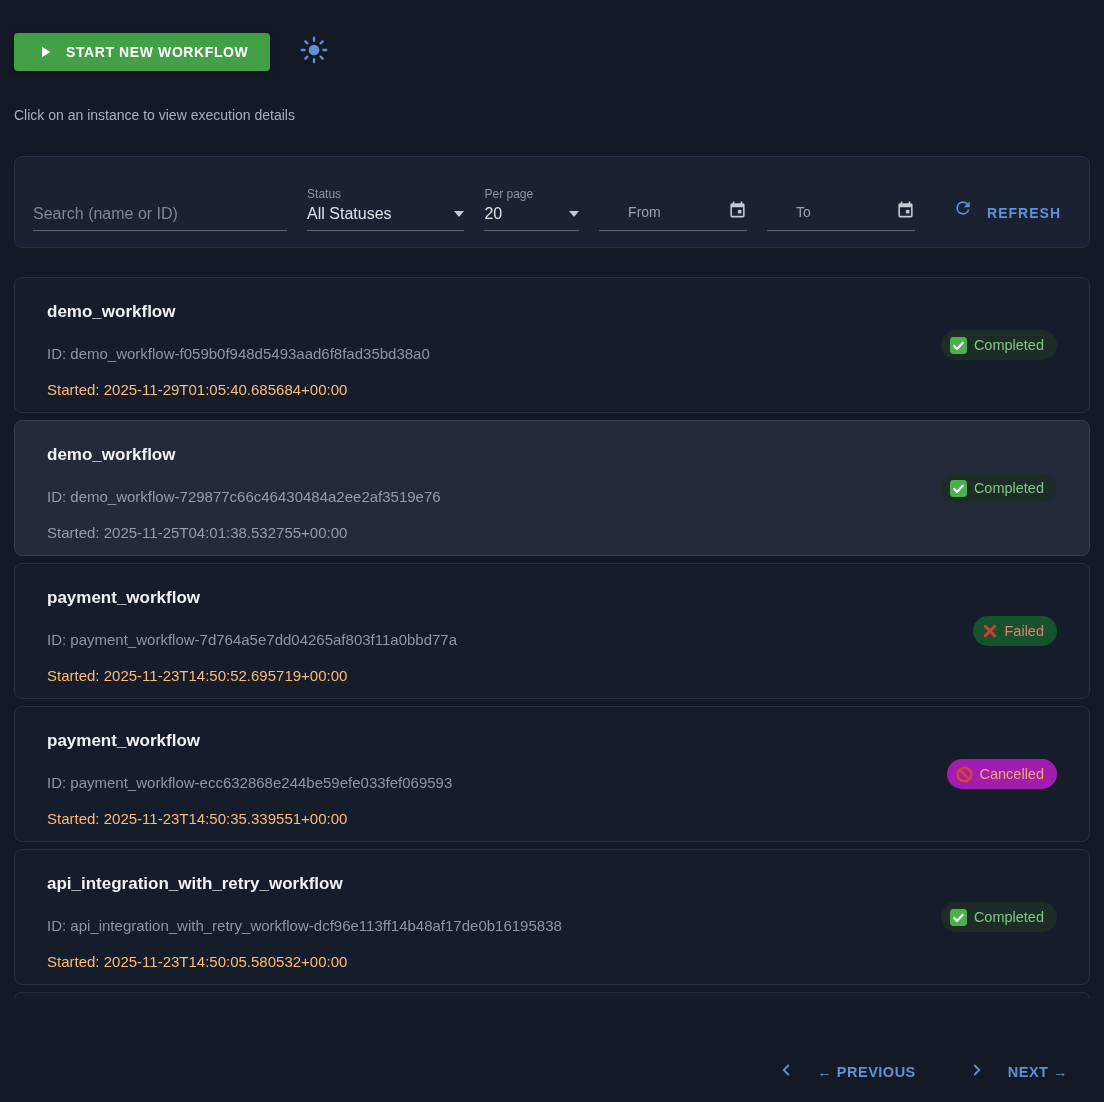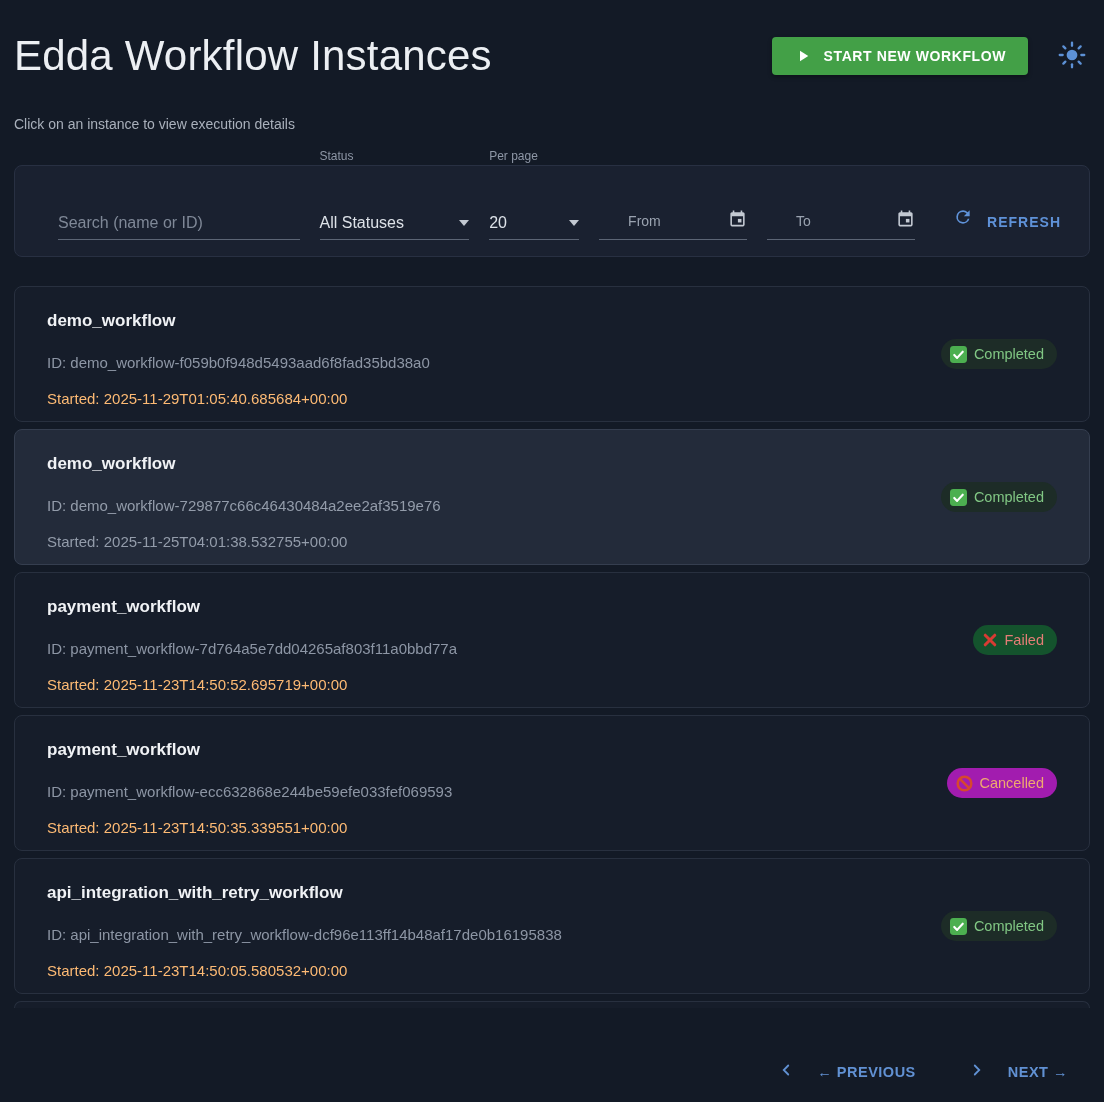--- a/index.html
+++ b/index.html
@@ -26,24 +26,24 @@
   .theme-toggle { background:none; border:none; cursor:pointer; padding:4px; }
   .subtitle { margin-top:36px; font-size:14px; color:#a9b0bb; }
 
   
   .filter-panel {
     margin-top:33px; height:92px;
     background:#1a2130; border:1px solid #283042; border-radius:8px;
     display:flex; align-items:flex-end; gap:20px;
     padding:16px 18px 16px 18px;
   }
-  .field { display:flex; flex-direction:column; justify-content:flex-end;gap:47px; }
+  .field { display:flex; flex-direction:column; justify-content:flex-end; }
   .field-label { font-size:12px; color:#8e97a6; margin-bottom:4px; }
   .underline { border-bottom:1px solid #5c6575; padding-bottom:7px; }
-  .search-field { width:255px;margin-left:25px; }
+  .search-field { width:255px; }
   .search-field input {
     background:transparent; border:none; outline:none; width:100%;
     font-family:inherit; font-size:16px; color:#dde2e8;
   }
   .search-field input::placeholder { color:#7f8897; opacity:1; }
   .select-field .select-row { display:flex; align-items:center; justify-content:space-between; }
   .select-value { font-size:16px; color:#dde2e8; }
   .caret { width:0; height:0; border-left:5px solid transparent; border-right:5px solid transparent; border-top:6px solid #c3c9d2; }
   .status-field { width:158px; }
   .perpage-field { width:95px; }
@@ -105,21 +105,20 @@
     font-family:inherit; font-size:14.5px; font-weight:700; letter-spacing:.5px; padding:6px 8px;
   }
   .gap-sm { width:10px; } .gap-lg { width:40px; }
 </style>
 </head>
 <body>
 
 <div class="page">
 
   <div class="header-row">
-    <h1 class="page-title">Edda Workflow Instances</h1>
     <button class="start-btn">
       <span>
         <svg width="18" height="18" viewBox="0 0 24 24">
             <path d="M8 5v14l11-7z" fill="#ffffff"></path>
           </svg>
       </span>
       <span>START NEW WORKFLOW</span>
     </button>
     <button class="theme-toggle">
       <span>

